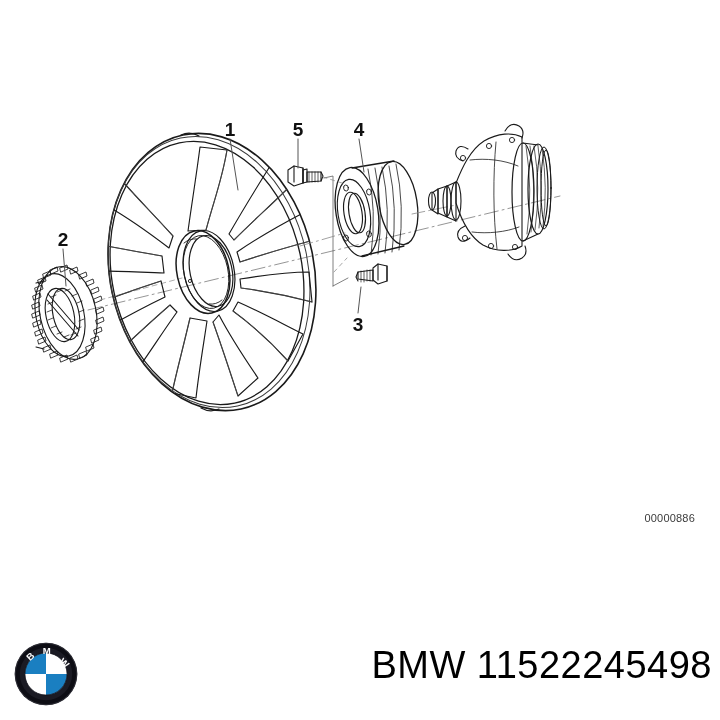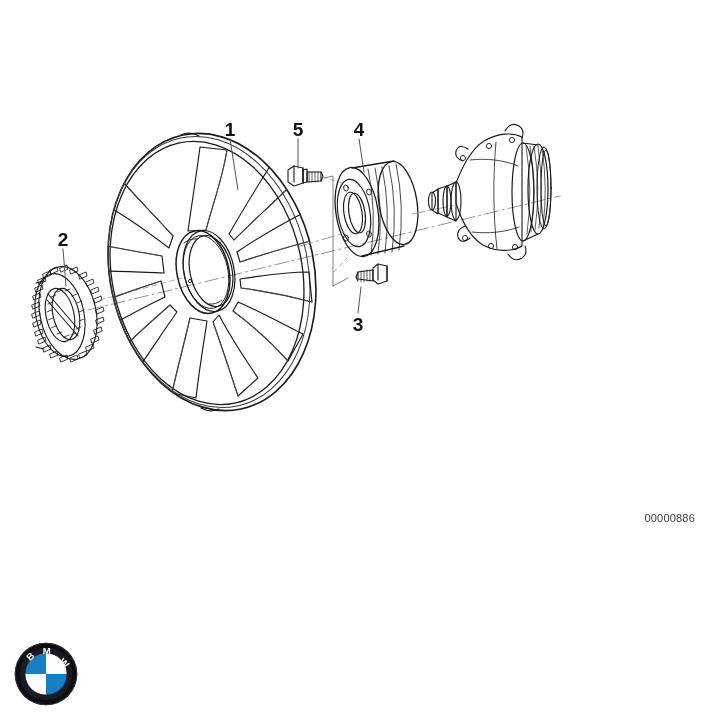--- a/index.html
+++ b/index.html
@@ -377,15 +377,16 @@
       <path d="M50 17 A33 33 0 0 0 17 50 L50 50 Z" fill="#1a7fc1"></path>
       <path d="M50 83 A33 33 0 0 0 83 50 L50 50 Z" fill="#1a7fc1"></path>
       <circle cx="50" cy="50" r="33" fill="none" stroke="#11111a" stroke-width="1.4"></circle>
       <g fill="#ffffff" font-family="Liberation Sans, sans-serif" font-size="15" font-weight="bold">
         <text x="25" y="30" transform="rotate(-42 25 30)">B</text>
         <text x="45" y="18">M</text>
         <text x="70" y="32" transform="rotate(42 70 32)">W</text>
       </g>
     </svg>
 
+    <div id="part-number">BMW 11522245498</div>
   </div>
 
 </div>
 
 </body></html>

